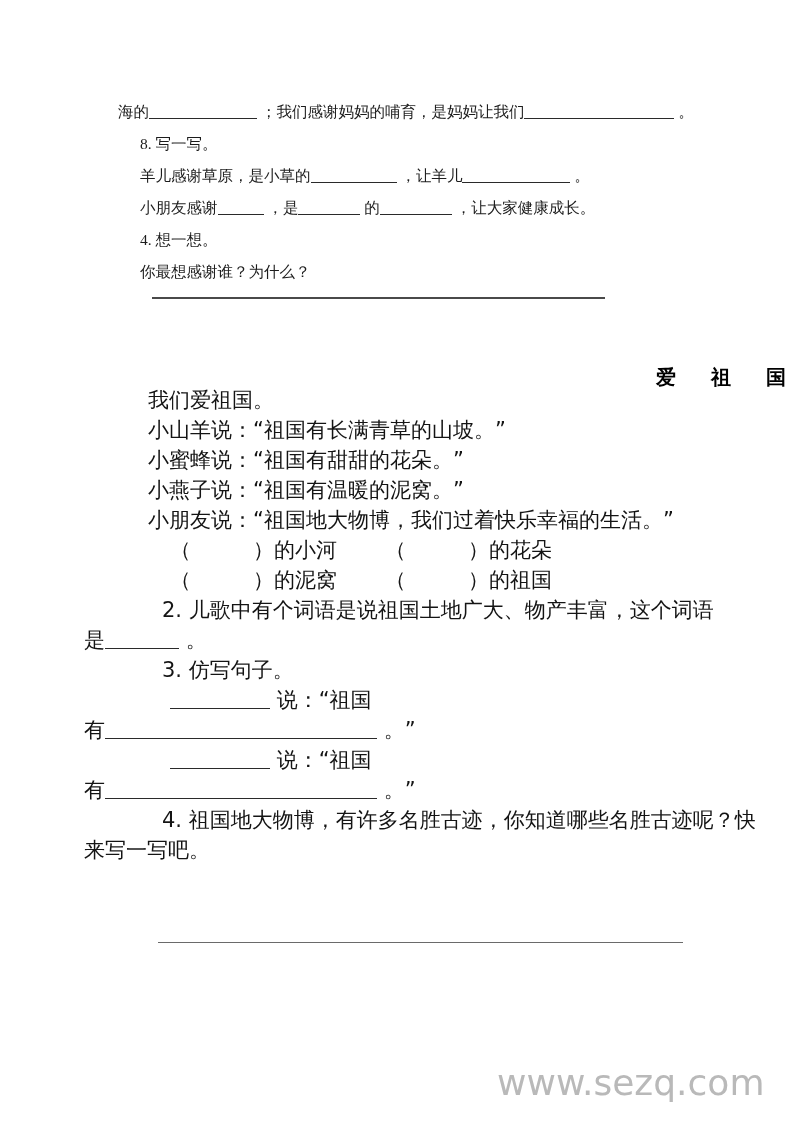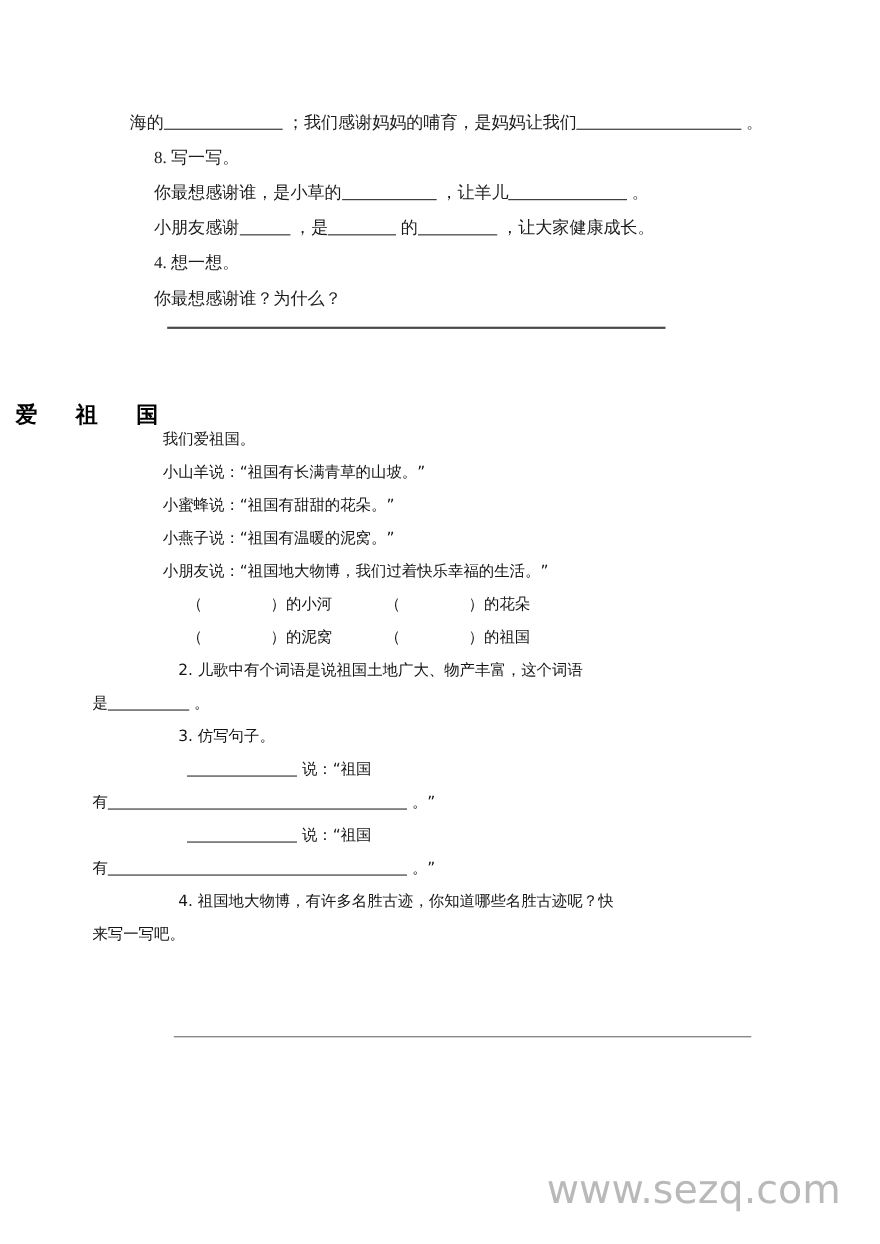--- a/index.html
+++ b/index.html
@@ -61,37 +61,37 @@
     height: 0;
     border-top: 1.8px solid #6a6a6a;
   }
 
   
   .doc-title {
     position: absolute;
     left: 0;
     top: 364px;
     width: 800px;
-    text-align: left;
+    text-align: right;
     font-family: "DejaVu Sans", "Liberation Sans", sans-serif;
     font-size: 20px;
     font-weight: bold;
     letter-spacing: 14px;
     text-indent: 14px;
     color: #000;
   }
 
   
   .sec-sans {
     position: absolute;
     left: 118px;
     top: 385px;
     width: 620px;
     font-family: "DejaVu Sans", "Liberation Sans", sans-serif;
-    font-size: 14px;
+    font-size: 21px;
     line-height: 30px;
     color: #141414;
   }
   .sec-sans .ln { white-space: nowrap; }
   .hang { margin-left: -34px; }        
   .ind  { padding-left: 32px; }
   .gap-br { display:inline-block; width: 48px; }
 
   
   .pbl { display: inline-block; width: 62px; }
@@ -128,21 +128,21 @@
 
     <div class="ln">
       <span>海的</span><span class="bl bl-xxl"></span>
       <span>；我们感谢妈妈的哺育，是妈妈让我们</span><span class="bl bl-wide" style="width:150px"></span>
       <span>。</span>
     </div>
 
     <div class="ln indent1">8. 写一写。</div>
 
     <div class="ln indent1">
-      <span>你最想感谢谁，是小草的</span><span class="bl bl-xl"></span>
+      <span>羊儿感谢草原，是小草的</span><span class="bl bl-xl"></span>
       <span>，让羊儿</span><span class="bl bl-xxl"></span>
       <span>。</span>
     </div>
 
     <div class="ln indent1">
       <span>小朋友感谢</span><span class="bl bl-md" style="width:46px"></span>
       <span>，是</span><span class="bl bl-lg" style="width:62px"></span>
       <span>的</span><span class="bl bl-xl" style="width:72px"></span>
       <span>，让大家健康成长。</span>
     </div>

